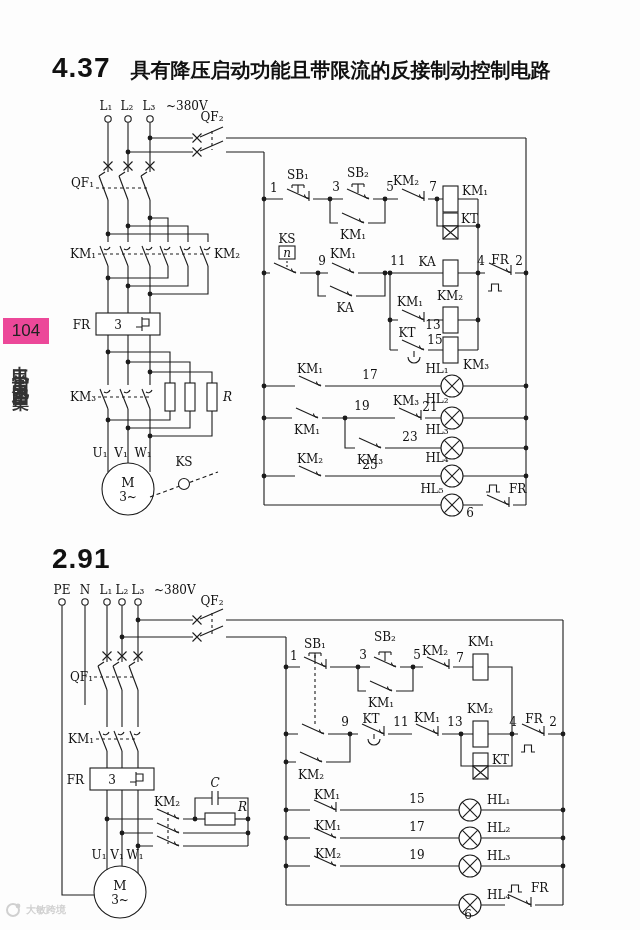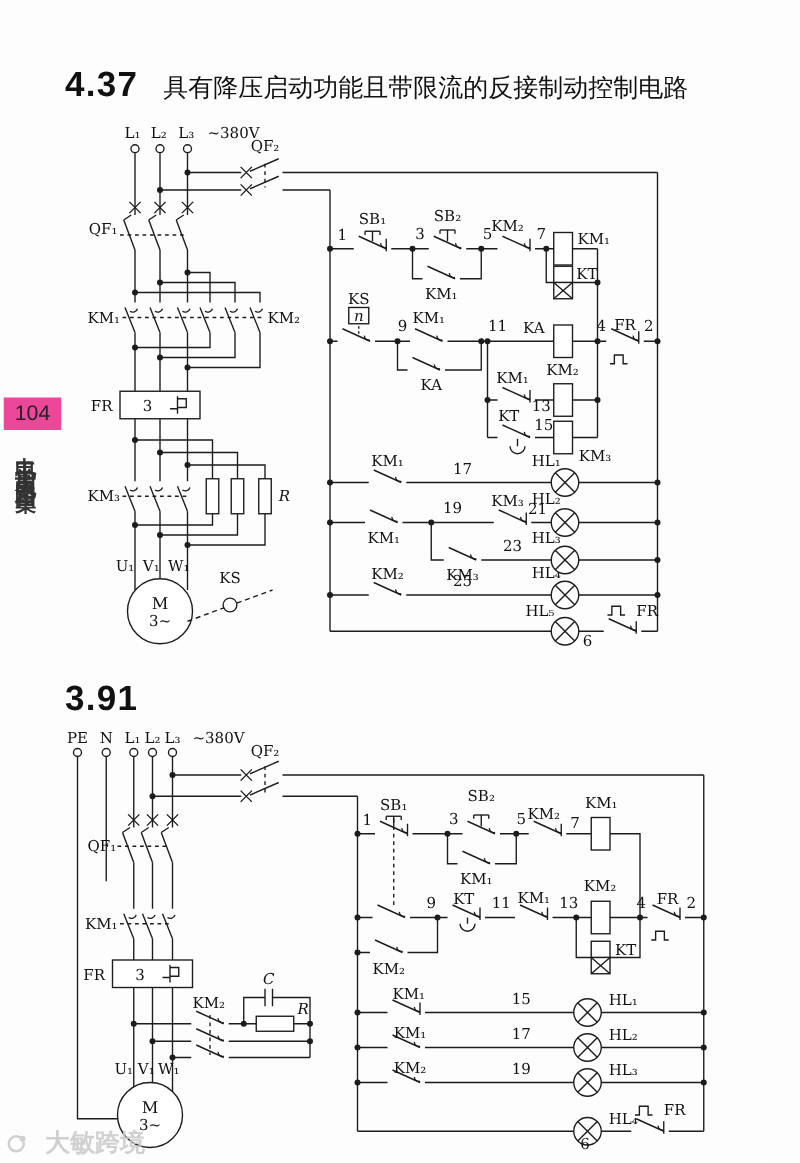--- a/index.html
+++ b/index.html
@@ -1,43 +1,43 @@
 <!DOCTYPE html>
 <html><head>
 <meta charset="utf-8">
 <style>
   html,body{margin:0;padding:0;background:#fff;}
   .page{position:relative;width:640px;height:930px;background:#fdfdfd;overflow:hidden;
         font-family:"Liberation Sans","DejaVu Sans",sans-serif;color:#111;}
   .hdr{position:absolute;left:52px;display:flex;align-items:baseline;gap:20px;white-space:nowrap;}
   .hno{font-size:28px;font-weight:bold;letter-spacing:1px;}
-  .htitle{font-size:20px;font-weight:normal;}
+  .htitle{font-size:20px;font-weight:bold;}
   .pagenum{position:absolute;left:3px;top:318px;width:46px;height:26px;background:#ec4899;
            text-align:center;line-height:26px;font-size:17px;color:#222;}
   .sidebar{position:absolute;left:9px;top:352px;writing-mode:vertical-rl;text-orientation:upright;
            font-size:17px;font-weight:600;letter-spacing:4px;color:#333;}
-  .wm{position:absolute;left:5px;top:901px;display:flex;align-items:center;gap:13px;
-      color:#c9c9c9;font-size:20px;font-weight:bold;opacity:.85;}
+  .wm{position:absolute;left:5px;top:901px;display:flex;align-items:center;gap:3px;
+      color:#c9c9c9;font-size:10px;font-weight:bold;opacity:.85;}
   svg.art{position:absolute;left:0;top:0;}
   .lb{fill:#111;stroke:none;font-family:"DejaVu Serif","DejaVu Sans",serif;font-size:12px;text-anchor:middle;}
   .it{font-style:italic;}
   .st{text-anchor:start;} .en{text-anchor:end;}
   .big{font-size:13px;}
 </style>
 </head>
 <body>
 
 <div class="page">
 
   <div class="hdr" style="top:52px">
     <span class="hno">4.37</span>
     <span class="htitle">具有降压启动功能且带限流的反接制动控制电路</span>
   </div>
   <div class="hdr" style="top:543px">
-    <span class="hno">3.91</span>
+    <span class="hno">2.91</span>
   </div>
 
   <div class="pagenum">104</div>
   <div class="sidebar">电工常用电路图集</div>
 
   <svg class="art" width="640" height="930" viewBox="0 0 930 930" style="width:640px;height:930px" preserveAspectRatio="none">
   </svg>
 
   <svg class="art" width="640" height="930" viewBox="0 0 640 930">
     <defs>

